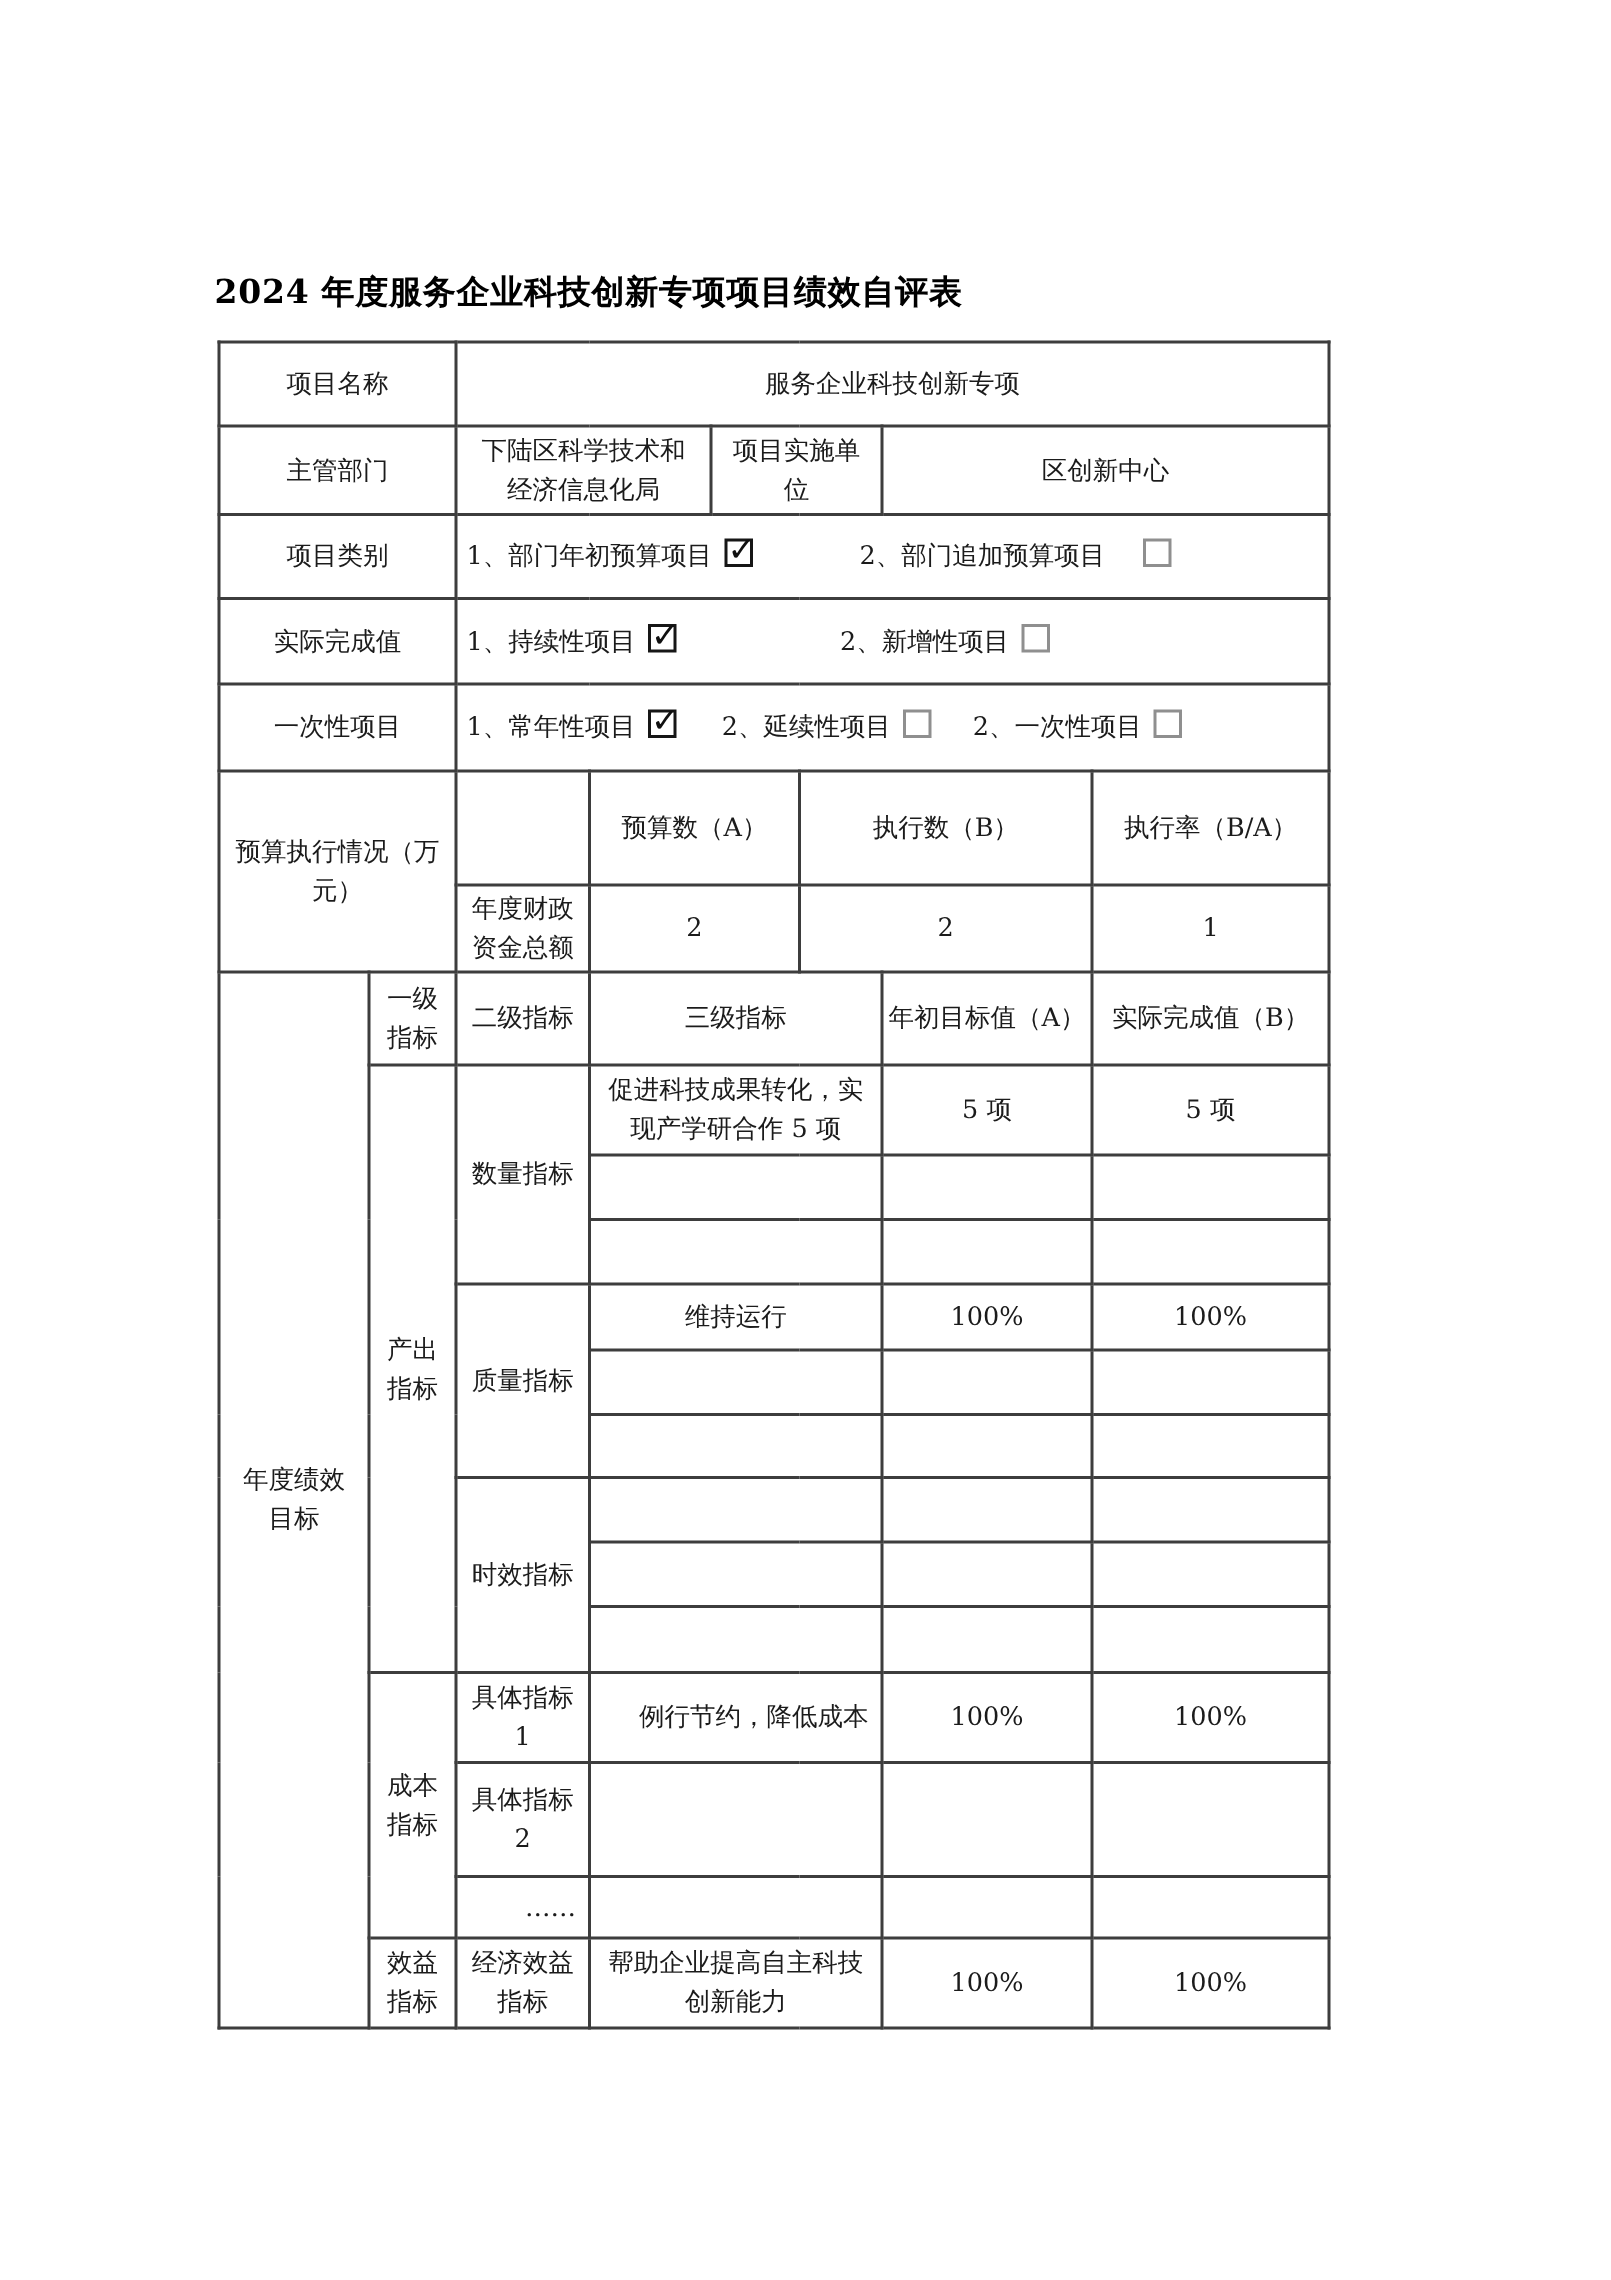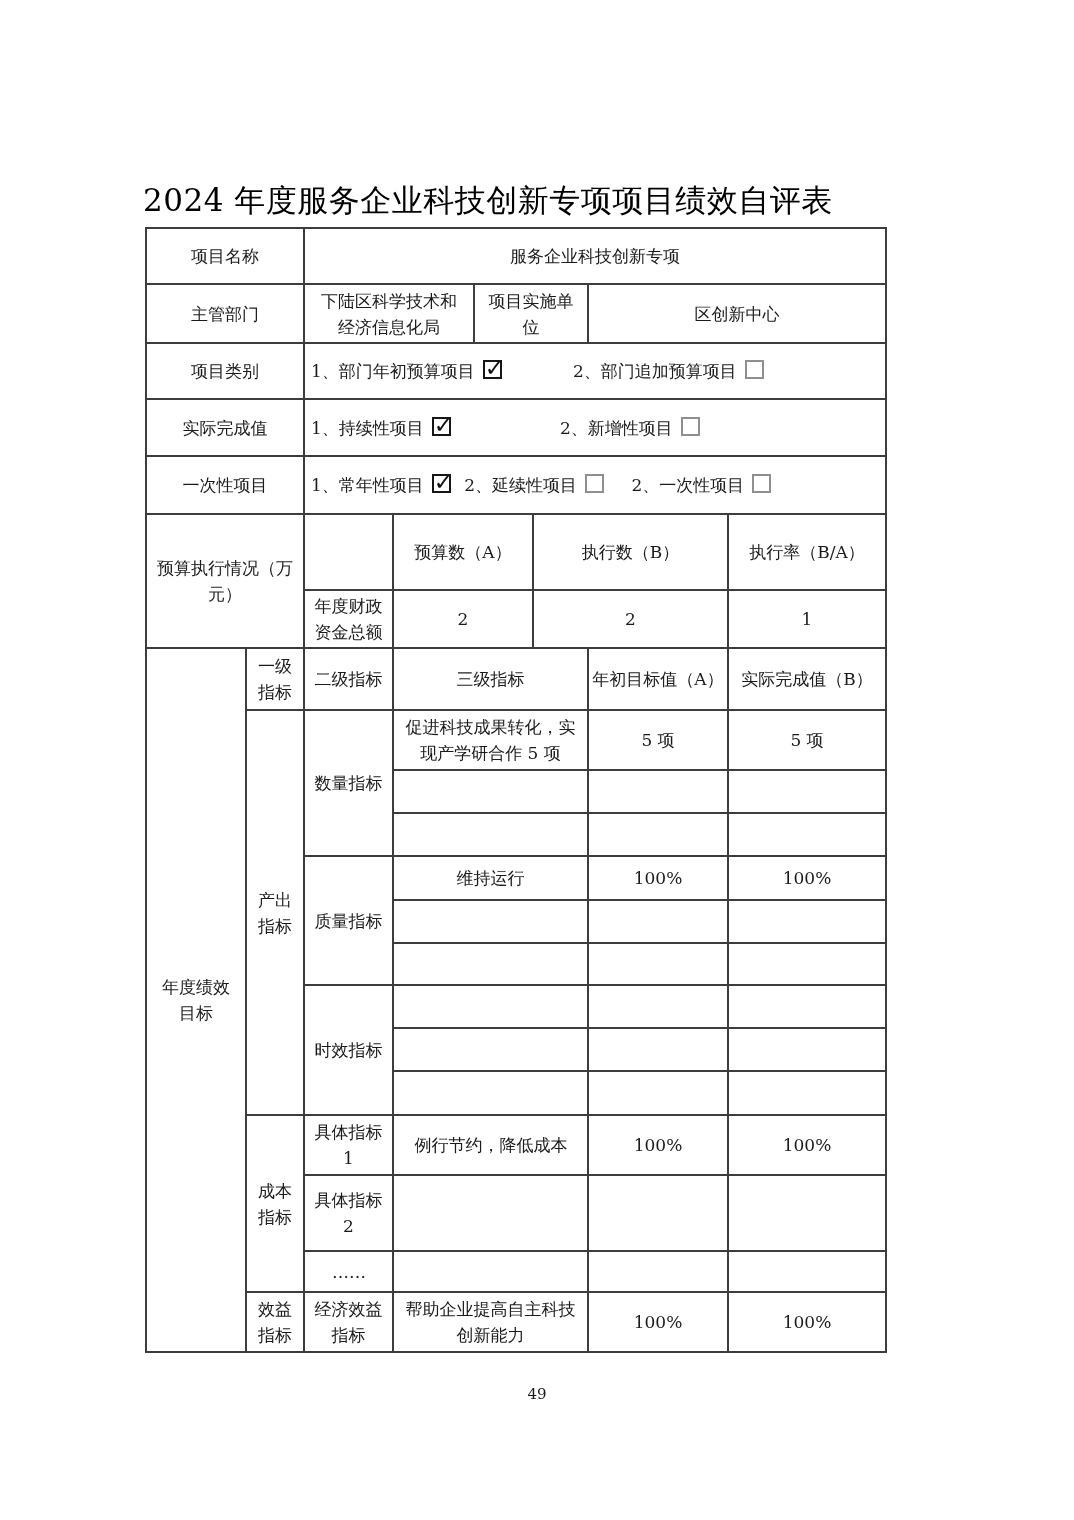--- a/index.html
+++ b/index.html
@@ -1,34 +1,34 @@
 <!DOCTYPE html>
 <html><head>
 <meta charset="utf-8">
 <style>
   html,body{margin:0;padding:0;background:#fff;}
   .page{position:relative;width:1074px;height:1520px;background:#ffffff;overflow:hidden;
         font-family:"DejaVu Serif","Liberation Serif",serif;color:#1b1b1b;}
-  .title{position:absolute;left:143px;top:180px;font-size:31px;font-weight:normal;color:#000;
+  .title{position:absolute;left:143px;top:180px;font-size:22px;font-weight:bold;color:#000;
          letter-spacing:0.5px;white-space:nowrap;}
   table.doc{position:absolute;left:145px;top:227px;width:740px;border-collapse:collapse;
             table-layout:fixed;}
   td{border:2px solid #3d3d3d;font-size:17px;line-height:26px;text-align:center;
      vertical-align:middle;padding:2px 8px;word-break:break-all;color:#1b1b1b;}
   td.tight{padding:2px 2px;text-align:center;}
-  td.al{text-align:center;padding-left:9px;margin-left:32px;}
+  td.al{text-align:right;padding-left:9px;margin-left:32px;}
   td.opts{text-align:left;position:relative;padding-left:6px;}
   .abs{position:absolute;top:50%;transform:translateY(-50%);white-space:nowrap;}
   .opt{white-space:nowrap;}
   .box{display:inline-block;width:15px;height:15px;border:2px solid #8f8f8f;
        margin-left:8px;vertical-align:-2px;position:relative;}
   .box.checked{border-color:#161616;}
   .tick{position:absolute;left:0;bottom:-3px;font-size:23px;line-height:1;font-weight:bold;
         color:#101010;font-family:"DejaVu Sans","Liberation Sans",sans-serif;}
-  .ml14{margin-left:8px;text-align:center;}
+  .ml14{margin-left:25px;text-align:center;}
   .ml22{margin-left:22px;}
   .pagenum{position:absolute;top:1385px;left:0;width:1074px;text-align:center;
            font-size:15px;color:#1b1b1b;}
 </style>
 </head>
 <body>
 
 <div class="page">
 
   <div class="title">2024 年度服务企业科技创新专项项目绩效自评表</div>
@@ -182,15 +182,14 @@
     <tr style="height:60px">
       <td>效益指标</td>
       <td>经济效益指标</td>
       <td colspan="3">帮助企业提高自主科技创新能力</td>
       <td>100%</td>
       <td>100%</td>
     </tr>
   </tbody>
     </table>
 
-  <div class="pagenum">49</div>
 
 </div>
 
 </body></html>

